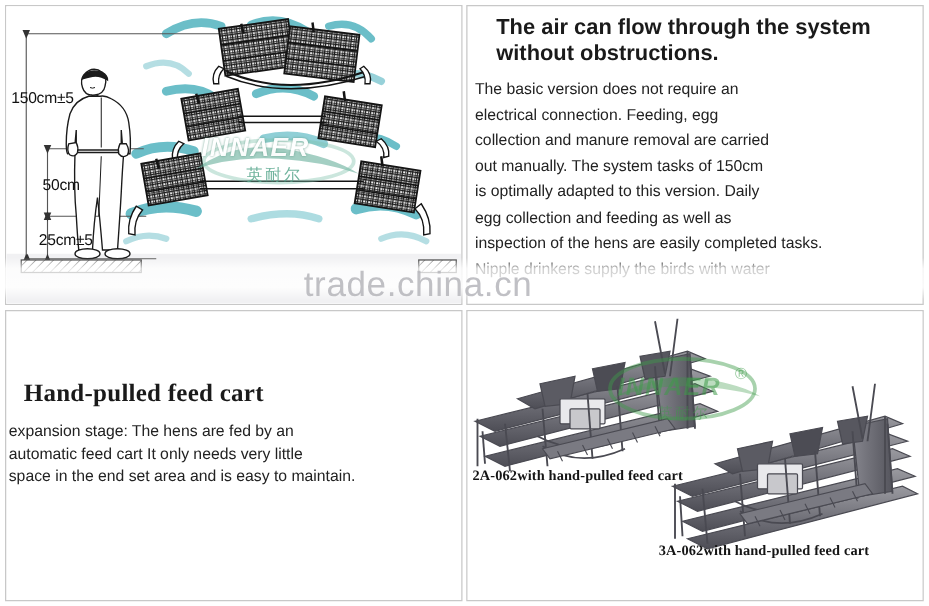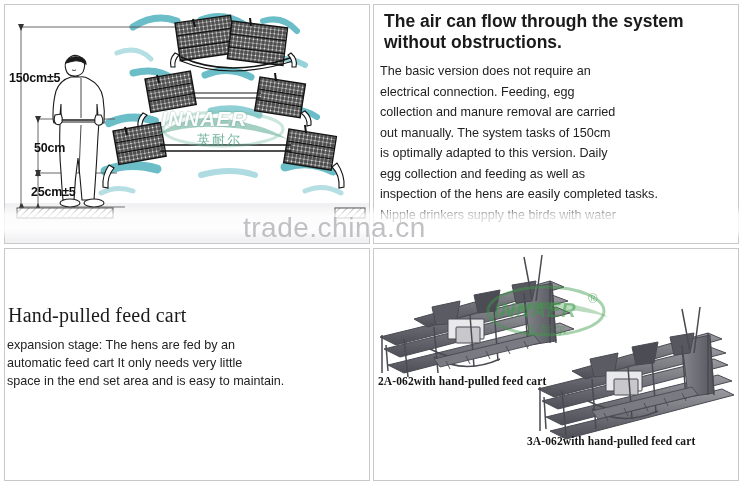--- a/index.html
+++ b/index.html
@@ -41,21 +41,21 @@
     left: 0; top: 0;
     width: 100%;
     height: 100%;
     background: #fdfdfd;
   }
   .diagram-svg { position: absolute; left: 0; top: 0; }
 
   .dim-label {
     position: absolute;
     font-family: "Liberation Sans", sans-serif;
-    font-weight: bold;
+    font-weight: normal;
     color: #111;
     white-space: nowrap;
     letter-spacing: -0.2px;
   }
   #dim-150 { left: 4px;  top: 66px; font-size: 12.5px; }
   #dim-50  { left: 29px; top: 136px; font-size: 12.5px; text-align: center; }
   #dim-25  { left: 26px; top: 180px; font-size: 12.5px; }
 
   
   .innaer-wm {
@@ -87,39 +87,39 @@
   }
 
   
   .tr-inner { position: absolute; left: 0; top: 0; width: 100%; height: 100%; padding: 4px 6px 0 6px; box-sizing: border-box; }
   .tr-heading {
     font-family: "Liberation Sans", sans-serif;
     font-weight: bold;
     font-size: 17.5px;
     line-height: 21px;
     color: #1a1a1a;
-    margin: 2px 0 0 4px;
+    margin: 2px 0 0 17px;
   }
   .tr-body {
     font-family: "Liberation Sans", sans-serif;
     font-size: 12.6px;
     line-height: 20.5px;
     color: #222;
     margin-top: 8px;
   }
   .tr-body .ln { display: block; white-space: nowrap; }
   .tr-body .ln-clip { display: block; white-space: nowrap; }
 
   
   .bl-inner { position: absolute; left: 0; top: 0; width: 100%; height: 100%; box-sizing: border-box; }
   .bl-heading {
     position: absolute;
-    left: 3px; top: 55px;
+    left: 14px; top: 55px;
     font-family: "Liberation Serif", serif;
-    font-weight: normal;
+    font-weight: bold;
     font-size: 20px;
     color: #1a1a1a;
     letter-spacing: 0.2px;
   }
   .bl-body {
     position: absolute;
     left: 2px; top: 87px;
     width: 360px;
     font-family: "Liberation Sans", sans-serif;
     font-size: 12.6px;

